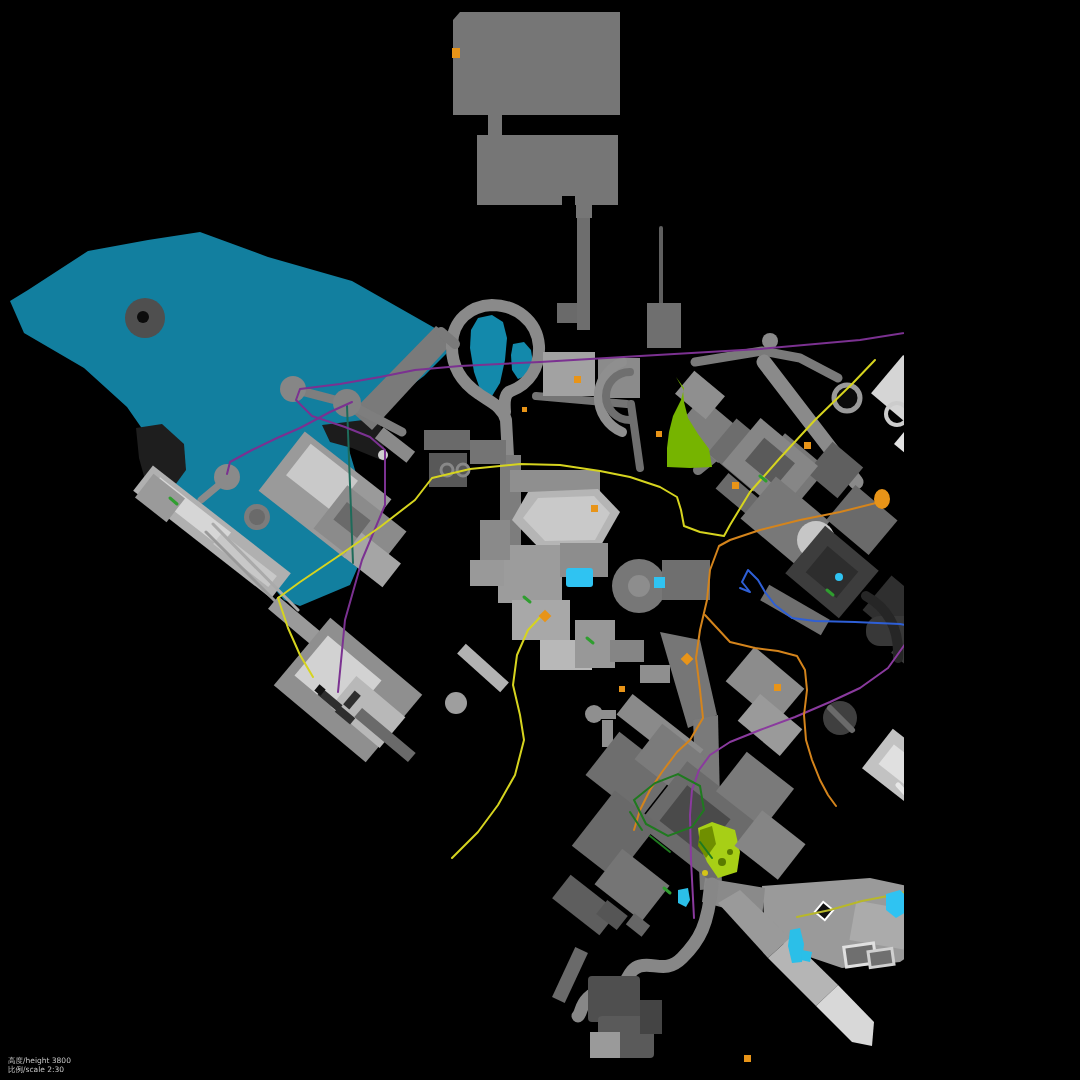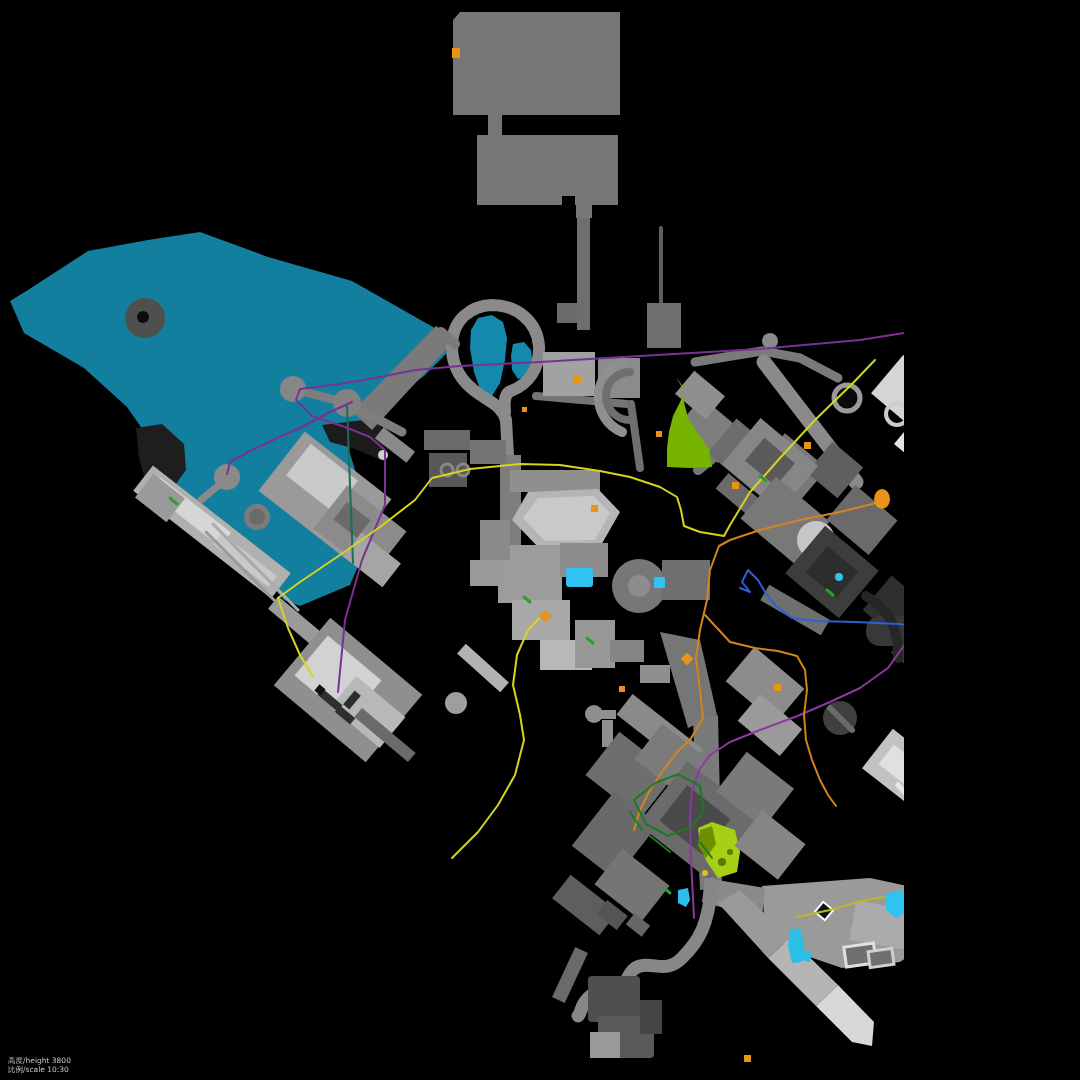--- a/index.html
+++ b/index.html
@@ -229,15 +229,15 @@
       <rect x="961" y="371" width="7" height="7" fill="#e89418"></rect>
       <rect x="967" y="323" width="8" height="6" fill="#e89418"></rect>
       <rect x="774" y="684" width="7" height="7" fill="#e89418"></rect>
       <rect x="904" y="586" width="7" height="6" fill="#e89418"></rect>
       <rect x="744" y="1055" width="7" height="7" fill="#e89418"></rect>
       <ellipse cx="882" cy="499" rx="8" ry="10" fill="#e89418"></ellipse>
       <circle cx="705" cy="873" r="3" fill="#d4c418"></circle>
     </svg>
   <div class="footer">
     <div>高度/height 3800</div>
-    <div>比例/scale 10:30</div>
+    <div>比例/scale 2:30</div>
   </div>
 </div>
 
 </body></html>

